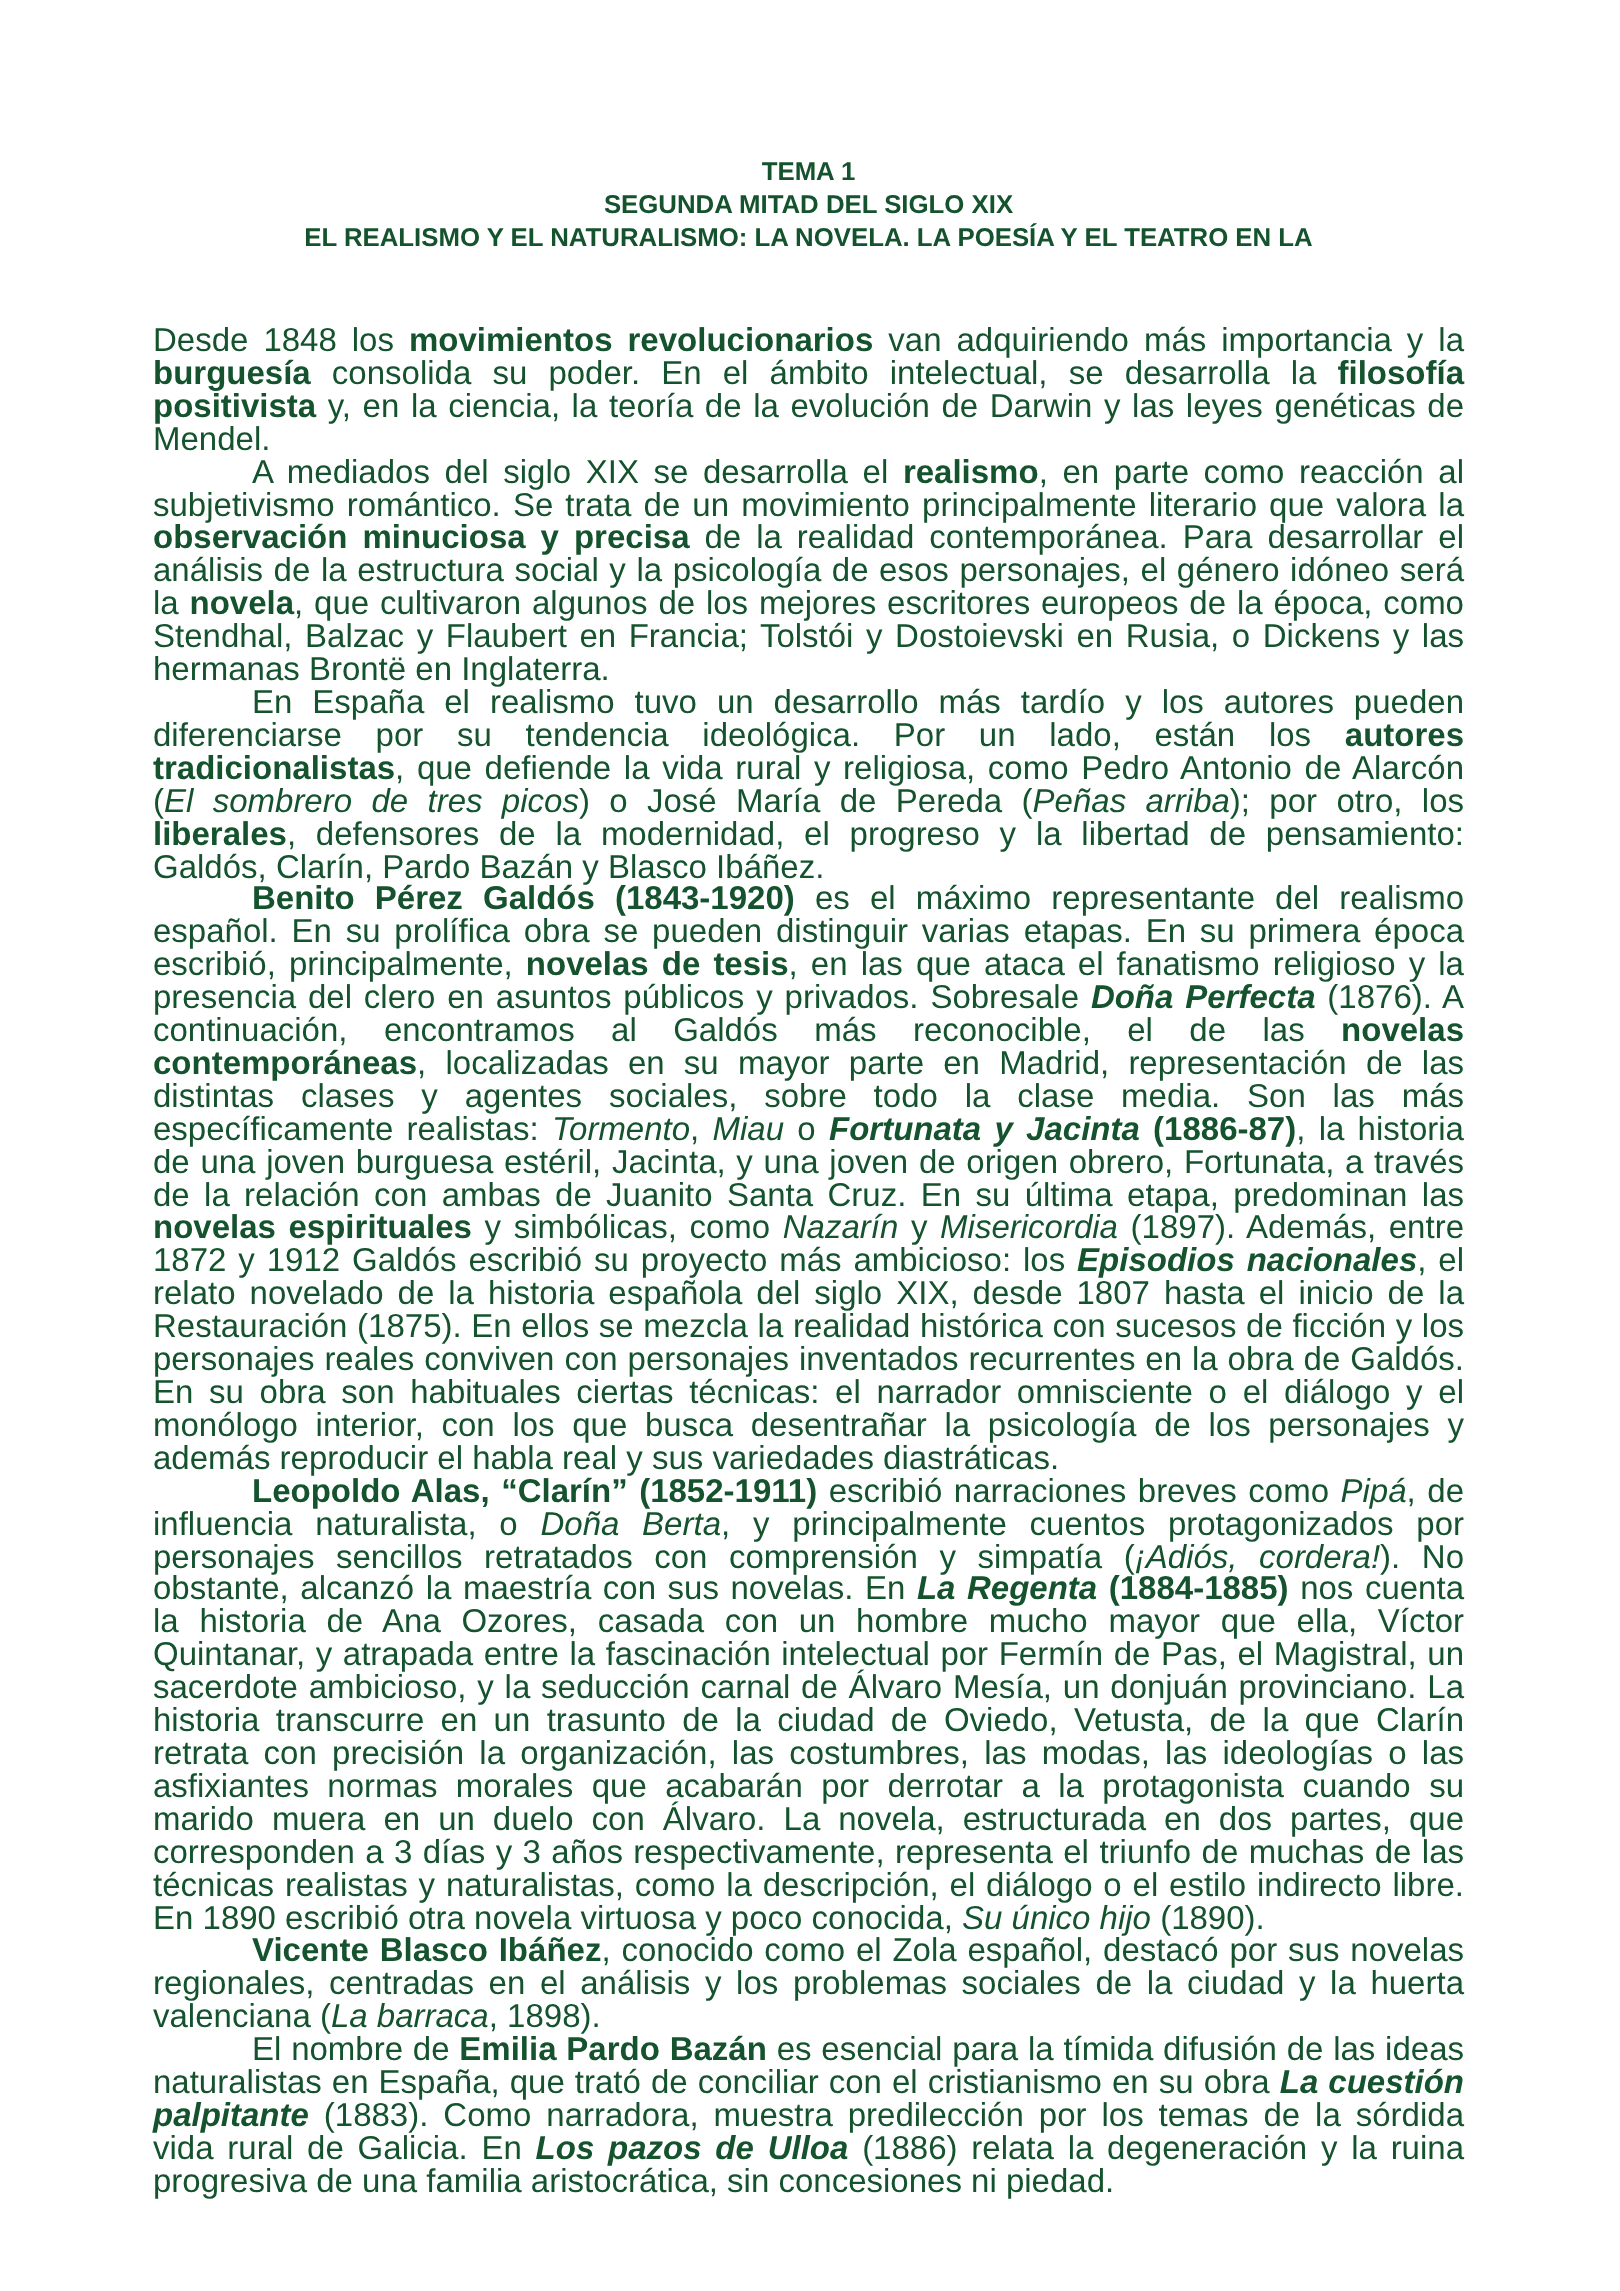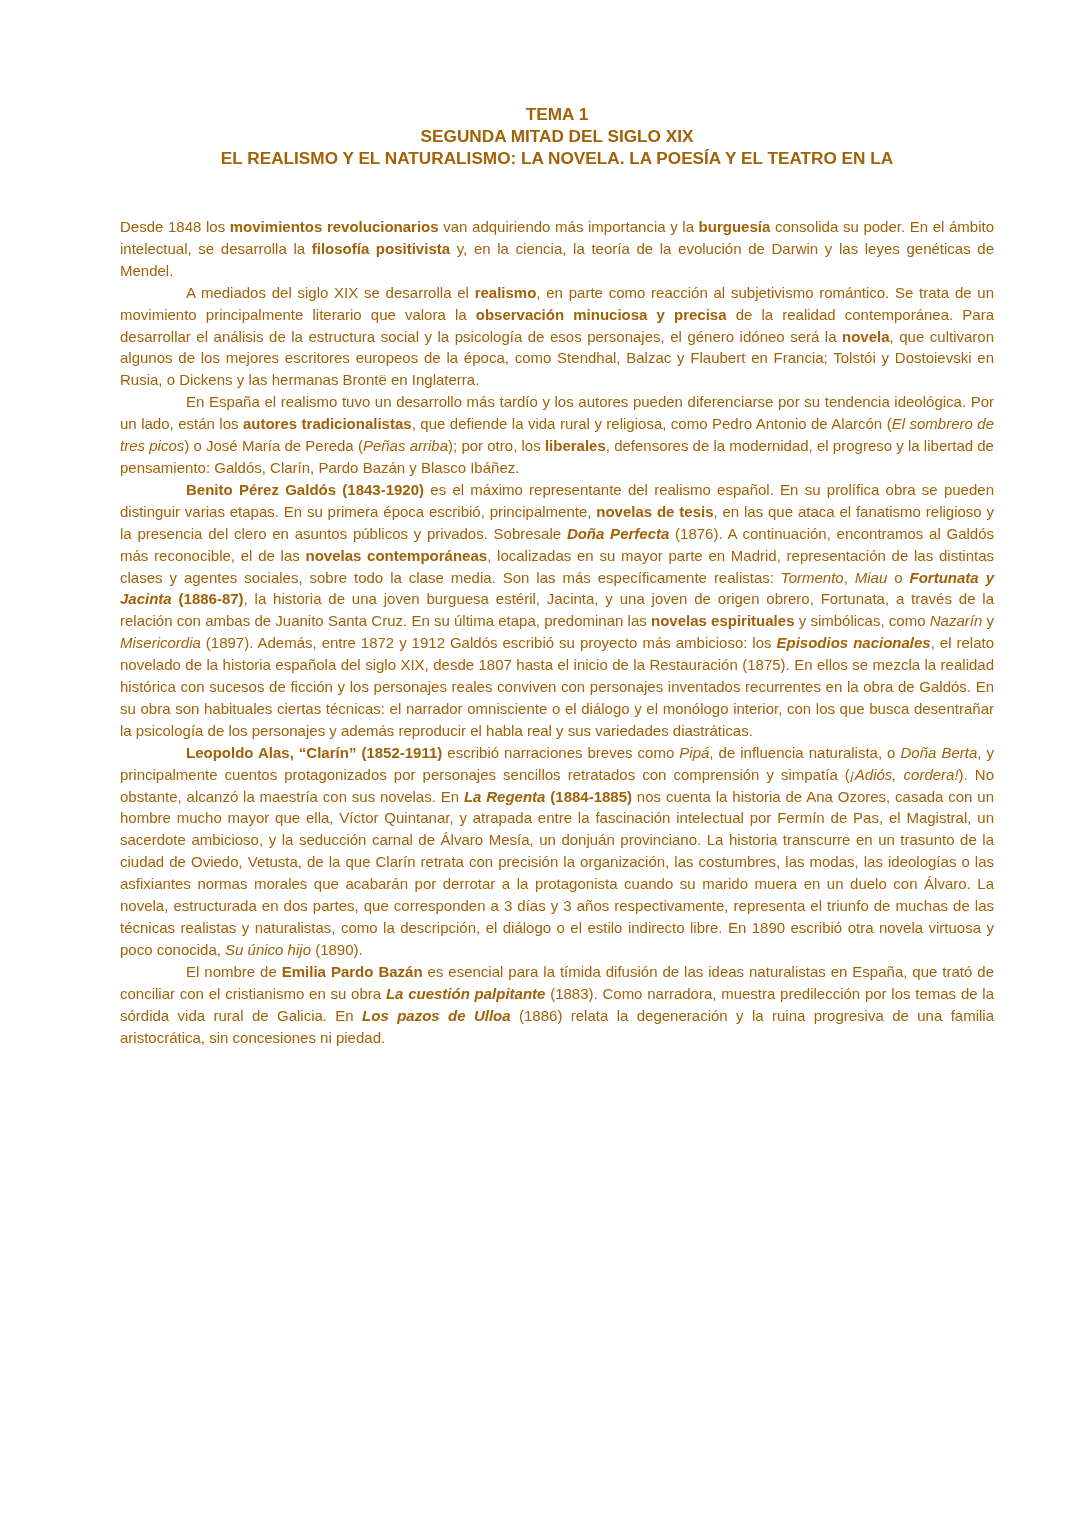--- a/index.html
+++ b/index.html
@@ -1,38 +1,39 @@
 <!DOCTYPE html>
 <html><head>
   <meta charset="utf-8">
   <style>
     html, body { margin: 0; padding: 0; background: #ffffff; }
     body { width: 1080px; height: 1527px; overflow: hidden; position: relative; }
     .page {
-      position: absolute; left: 120px; top: 103px; width: 874px;
-      font-family: "Liberation Sans", sans-serif; color: #a16207;
+      position: absolute; left: 102px; top: 103px; width: 874px;
+      font-family: "Liberation Sans", sans-serif; color: #14532d;
     }
     .title-block { text-align: center; font-weight: bold; font-size: 17.2px; line-height: 22px; }
     .title-block div { margin: 0; }
-    .body { margin-top: 47px; font-size: 15px; line-height: 21.9px; text-align: justify; }
+    .body { margin-top: 47px; font-size: 22px; line-height: 21.9px; text-align: justify; }
     .para { margin: 0; }
     .para.indent { text-indent: 66px; }
     .b { font-weight: bold; }
     .i { font-style: italic; }
   </style>
 </head>
 <body>
 
 <div class="page">
   <div class="title-block">
     <div>TEMA 1</div>
     <div>SEGUNDA MITAD DEL SIGLO XIX</div>
     <div>EL REALISMO Y EL NATURALISMO: LA NOVELA. LA POESÍA Y EL TEATRO EN LA</div>
   </div>
   <div class="body" id="doc-body">
       <p class="para"><span>Desde 1848 los </span><span class="b">movimientos revolucionarios</span><span> van adquiriendo más importancia y la </span><span class="b">burguesía</span><span> consolida su poder. En el ámbito intelectual, se desarrolla la </span><span class="b">filosofía positivista</span><span> y, en la ciencia, la teoría de la evolución de Darwin y las leyes genéticas de Mendel.</span></p>
       <p class="para indent"><span>A mediados del siglo XIX se desarrolla el </span><span class="b">realismo</span><span>, en parte como reacción al subjetivismo romántico. Se trata de un movimiento principalmente literario que valora la </span><span class="b">observación minuciosa y precisa</span><span> de la realidad contemporánea. Para desarrollar el análisis de la estructura social y la psicología de esos personajes, el género idóneo será la </span><span class="b">novela</span><span>, que cultivaron algunos de los mejores escritores europeos de la época, como Stendhal, Balzac y Flaubert en Francia; Tolstói y Dostoievski en Rusia, o Dickens y las hermanas Brontë en Inglaterra.</span></p>
       <p class="para indent"><span>En España el realismo tuvo un desarrollo más tardío y los autores pueden diferenciarse por su tendencia ideológica. Por un lado, están los </span><span class="b">autores tradicionalistas</span><span>, que defiende la vida rural y religiosa, como Pedro Antonio de Alarcón (</span><span class="i">El sombrero de tres picos</span><span>) o José María de Pereda (</span><span class="i">Peñas arriba</span><span>); por otro, los </span><span class="b">liberales</span><span>, defensores de la modernidad, el progreso y la libertad de pensamiento: Galdós, Clarín, Pardo Bazán y Blasco Ibáñez.</span></p>
       <p class="para indent"><span class="b">Benito Pérez Galdós (1843-1920)</span><span> es el máximo representante del realismo español. En su prolífica obra se pueden distinguir varias etapas. En su primera época escribió, principalmente, </span><span class="b">novelas de tesis</span><span>, en las que ataca el fanatismo religioso y la presencia del clero en asuntos públicos y privados. Sobresale </span><span class="b i">Doña Perfecta</span><span> (1876). A continuación, encontramos al Galdós más reconocible, el de las </span><span class="b">novelas contemporáneas</span><span>, localizadas en su mayor parte en Madrid, representación de las distintas clases y agentes sociales, sobre todo la clase media. Son las más específicamente realistas: </span><span class="i">Tormento</span><span>, </span><span class="i">Miau</span><span> o </span><span class="b i">Fortunata y Jacinta</span><span class="b"> (1886-87)</span><span>, la historia de una joven burguesa estéril, Jacinta, y una joven de origen obrero, Fortunata, a través de la relación con ambas de Juanito Santa Cruz. En su última etapa, predominan las </span><span class="b">novelas espirituales</span><span> y simbólicas, como </span><span class="i">Nazarín</span><span> y </span><span class="i">Misericordia</span><span> (1897). Además, entre 1872 y 1912 Galdós escribió su proyecto más ambicioso: los </span><span class="b i">Episodios nacionales</span><span>, el relato novelado de la historia española del siglo XIX, desde 1807 hasta el inicio de la Restauración (1875). En ellos se mezcla la realidad histórica con sucesos de ficción y los personajes reales conviven con personajes inventados recurrentes en la obra de Galdós. En su obra son habituales ciertas técnicas: el narrador omnisciente o el diálogo y el monólogo interior, con los que busca desentrañar la psicología de los personajes y además reproducir el habla real y sus variedades diastráticas.</span></p>
       <p class="para indent"><span class="b">Leopoldo Alas, “Clarín” (1852-1911)</span><span> escribió narraciones breves como </span><span class="i">Pipá</span><span>, de influencia naturalista, o </span><span class="i">Doña Berta</span><span>, y principalmente cuentos protagonizados por personajes sencillos retratados con comprensión y simpatía (</span><span class="i">¡Adiós, cordera!</span><span>). No obstante, alcanzó la maestría con sus novelas. En </span><span class="b i">La Regenta</span><span class="b"> (1884-1885)</span><span> nos cuenta la historia de Ana Ozores, casada con un hombre mucho mayor que ella, Víctor Quintanar, y atrapada entre la fascinación intelectual por Fermín de Pas, el Magistral, un sacerdote ambicioso, y la seducción carnal de Álvaro Mesía, un donjuán provinciano. La historia transcurre en un trasunto de la ciudad de Oviedo, Vetusta, de la que Clarín retrata con precisión la organización, las costumbres, las modas, las ideologías o las asfixiantes normas morales que acabarán por derrotar a la protagonista cuando su marido muera en un duelo con Álvaro. La novela, estructurada en dos partes, que corresponden a 3 días y 3 años respectivamente, representa el triunfo de muchas de las técnicas realistas y naturalistas, como la descripción, el diálogo o el estilo indirecto libre. En 1890 escribió otra novela virtuosa y poco conocida, </span><span class="i">Su único hijo</span><span> (1890).</span></p>
+      <p class="para indent"><span class="b">Vicente Blasco Ibáñez</span><span>, conocido como el Zola español, destacó por sus novelas regionales, centradas en el análisis y los problemas sociales de la ciudad y la huerta valenciana (</span><span class="i">La barraca</span><span>, 1898).</span></p>
       <p class="para indent"><span>El nombre de </span><span class="b">Emilia Pardo Bazán</span><span> es esencial para la tímida difusión de las ideas naturalistas en España, que trató de conciliar con el cristianismo en su obra </span><span class="b i">La cuestión palpitante</span><span> (1883). Como narradora, muestra predilección por los temas de la sórdida vida rural de Galicia. En </span><span class="b i">Los pazos de Ulloa</span><span> (1886) relata la degeneración y la ruina progresiva de una familia aristocrática, sin concesiones ni piedad.</span></p>
     </div>
 </div>
 
 </body></html>

